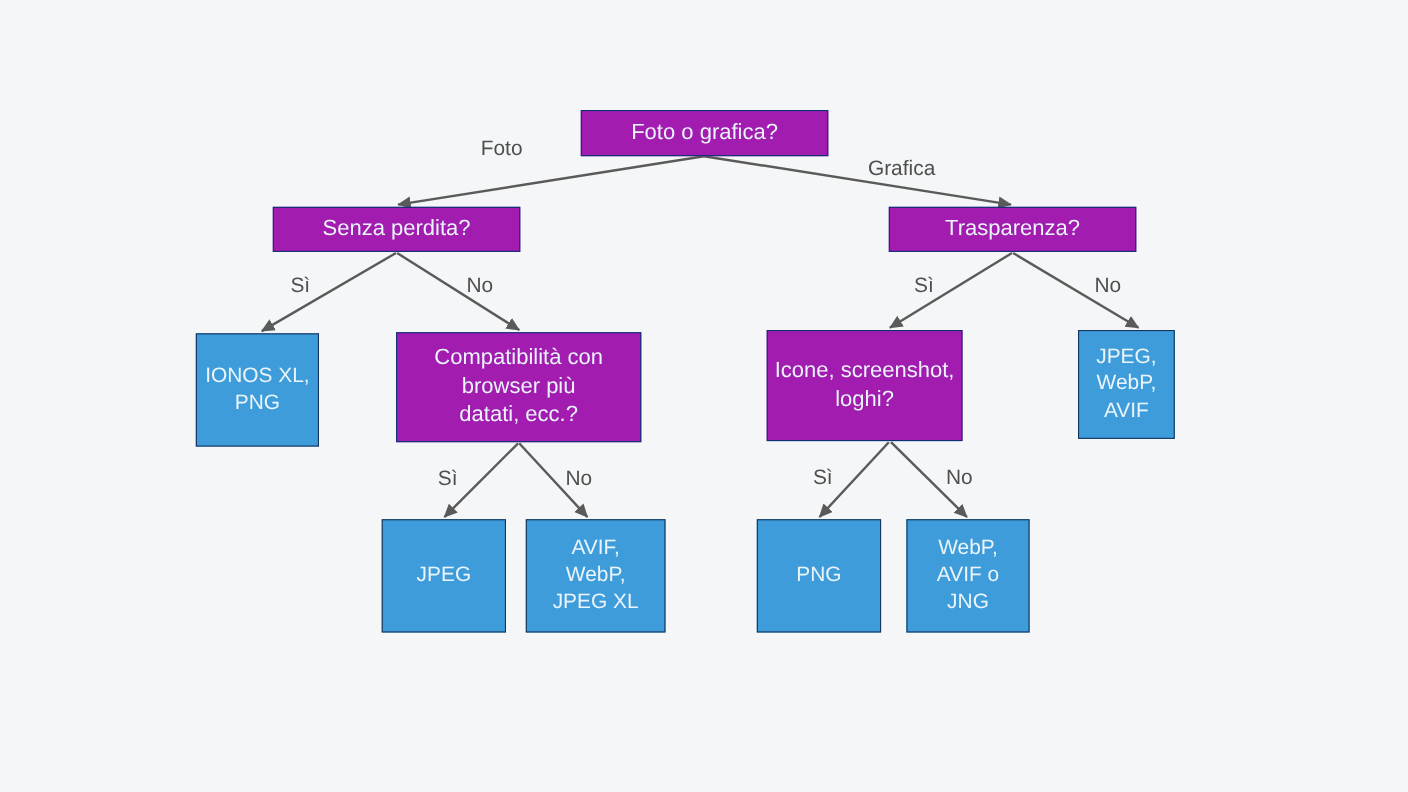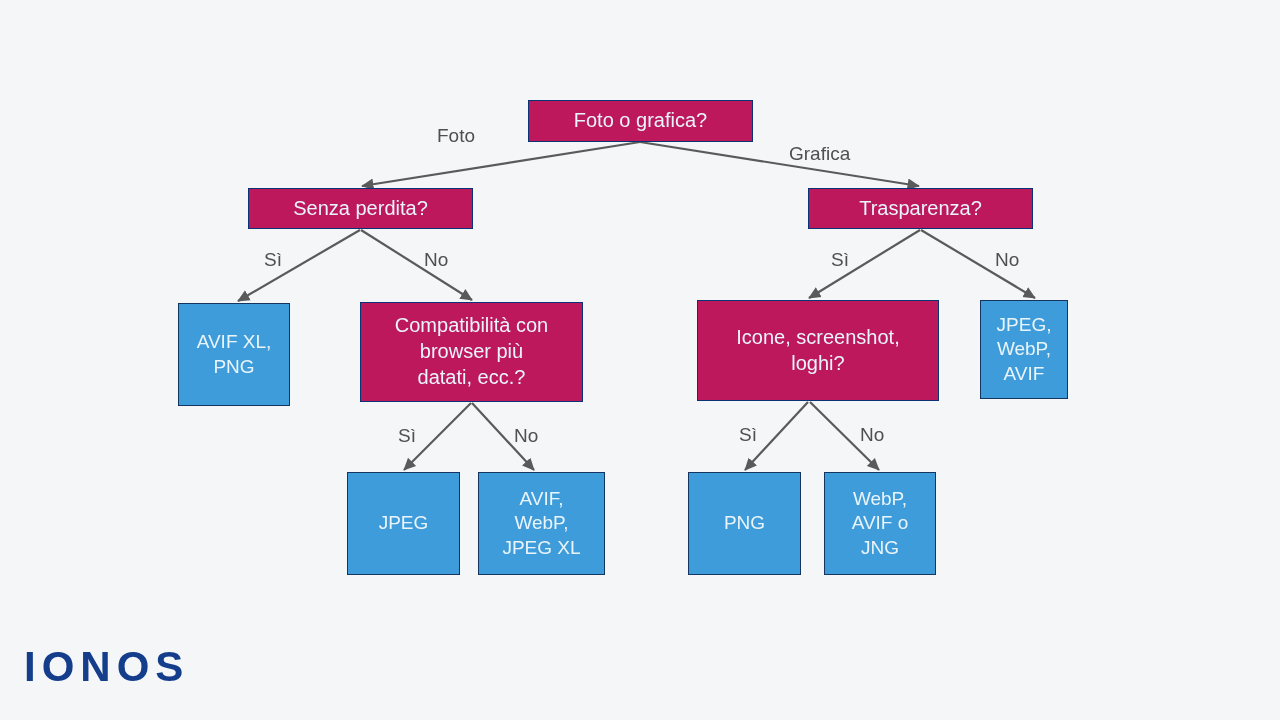--- a/index.html
+++ b/index.html
@@ -49,21 +49,21 @@
     align-items: center;
     justify-content: center;
     text-align: center;
     color: #eaf4fb;
     font-size: 19.5px;
     line-height: 1.29;
     white-space: pre-line;
     padding: 2px 6px;
   }
   .node.decision {
-    background: #be185d;
+    background: #a21caf;
     border: 1px solid #0a3375;
   }
   .node.result {
     background: #3d9cd9;
     border: 1px solid #14355f;
   }
   
   .edge-label {
     position: absolute;
     color: #4f4f4f;
@@ -106,26 +106,26 @@
         <line x1="472" y1="403" x2="534" y2="470" stroke="#5a5a5a" stroke-width="2.2" marker-end="url(#arrowhead)"></line>
         <line x1="808" y1="402" x2="745" y2="470" stroke="#5a5a5a" stroke-width="2.2" marker-end="url(#arrowhead)"></line>
         <line x1="810" y1="402" x2="879" y2="470" stroke="#5a5a5a" stroke-width="2.2" marker-end="url(#arrowhead)"></line>
       </g>
   </svg>
 
   <div id="nodes-layer">
       <div class="node decision" style="left: 528px; top: 100px; width: 225px; height: 42px; font-size: 20px;">Foto o grafica?</div>
       <div class="node decision" style="left: 248px; top: 188px; width: 225px; height: 41px; font-size: 20px;">Senza perdita?</div>
       <div class="node decision" style="left: 808px; top: 188px; width: 225px; height: 41px; font-size: 20px;">Trasparenza?</div>
-      <div class="node result" style="left: 178px; top: 303px; width: 112px; height: 103px; font-size: 19px;">AVIF XL,
+      <div class="node result" style="left: 178px; top: 303px; width: 112px; height: 103px; font-size: 19px;">IONOS XL,
 PNG</div>
       <div class="node decision" style="left: 360px; top: 302px; width: 223px; height: 100px; font-size: 20px;">Compatibilità con
 browser più
 datati, ecc.?</div>
-      <div class="node decision" style="left: 697px; top: 300px; width: 242px; height: 101px; font-size: 20px;">Icone, screenshot,
+      <div class="node decision" style="left: 697px; top: 300px; width: 178px; height: 101px; font-size: 20px;">Icone, screenshot,
 loghi?</div>
       <div class="node result" style="left: 980px; top: 300px; width: 88px; height: 99px; font-size: 19px;">JPEG,
 WebP,
 AVIF</div>
       <div class="node result" style="left: 347px; top: 472px; width: 113px; height: 103px; font-size: 19px;">JPEG</div>
       <div class="node result" style="left: 478px; top: 472px; width: 127px; height: 103px; font-size: 19px;">AVIF,
 WebP,
 JPEG XL</div>
       <div class="node result" style="left: 688px; top: 472px; width: 113px; height: 103px; font-size: 19px;">PNG</div>
       <div class="node result" style="left: 824px; top: 472px; width: 112px; height: 103px; font-size: 19px;">WebP,
@@ -138,15 +138,14 @@
       <span class="edge-label" style="left: 264px; top: 250px;">Sì</span>
       <span class="edge-label" style="left: 424px; top: 250px;">No</span>
       <span class="edge-label" style="left: 831px; top: 250px;">Sì</span>
       <span class="edge-label" style="left: 995px; top: 250px;">No</span>
       <span class="edge-label" style="left: 398px; top: 426px;">Sì</span>
       <span class="edge-label" style="left: 514px; top: 426px;">No</span>
       <span class="edge-label" style="left: 739px; top: 425px;">Sì</span>
       <span class="edge-label" style="left: 860px; top: 425px;">No</span>
     </div>
 
-  <div id="logo">IONOS</div>
 
 </div>
 
 </body></html>

